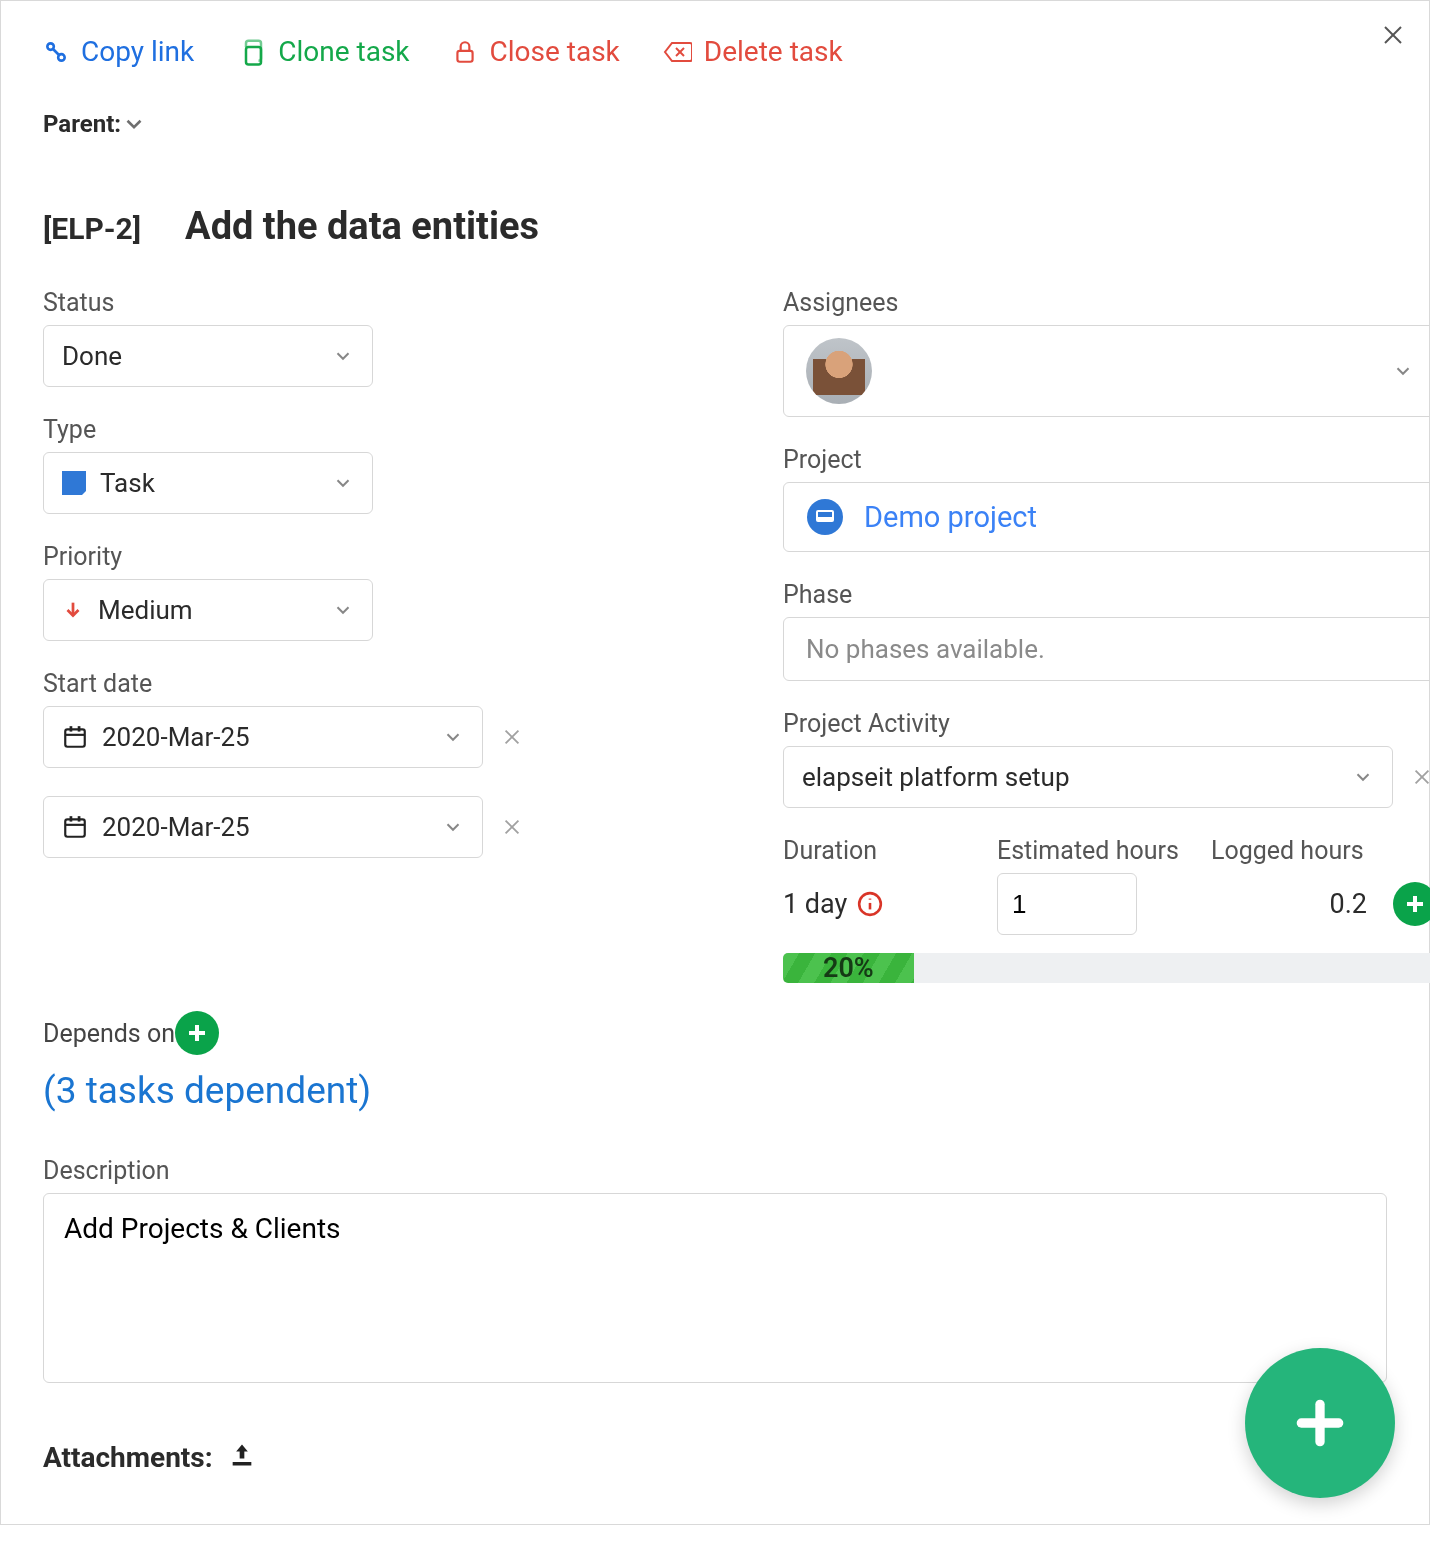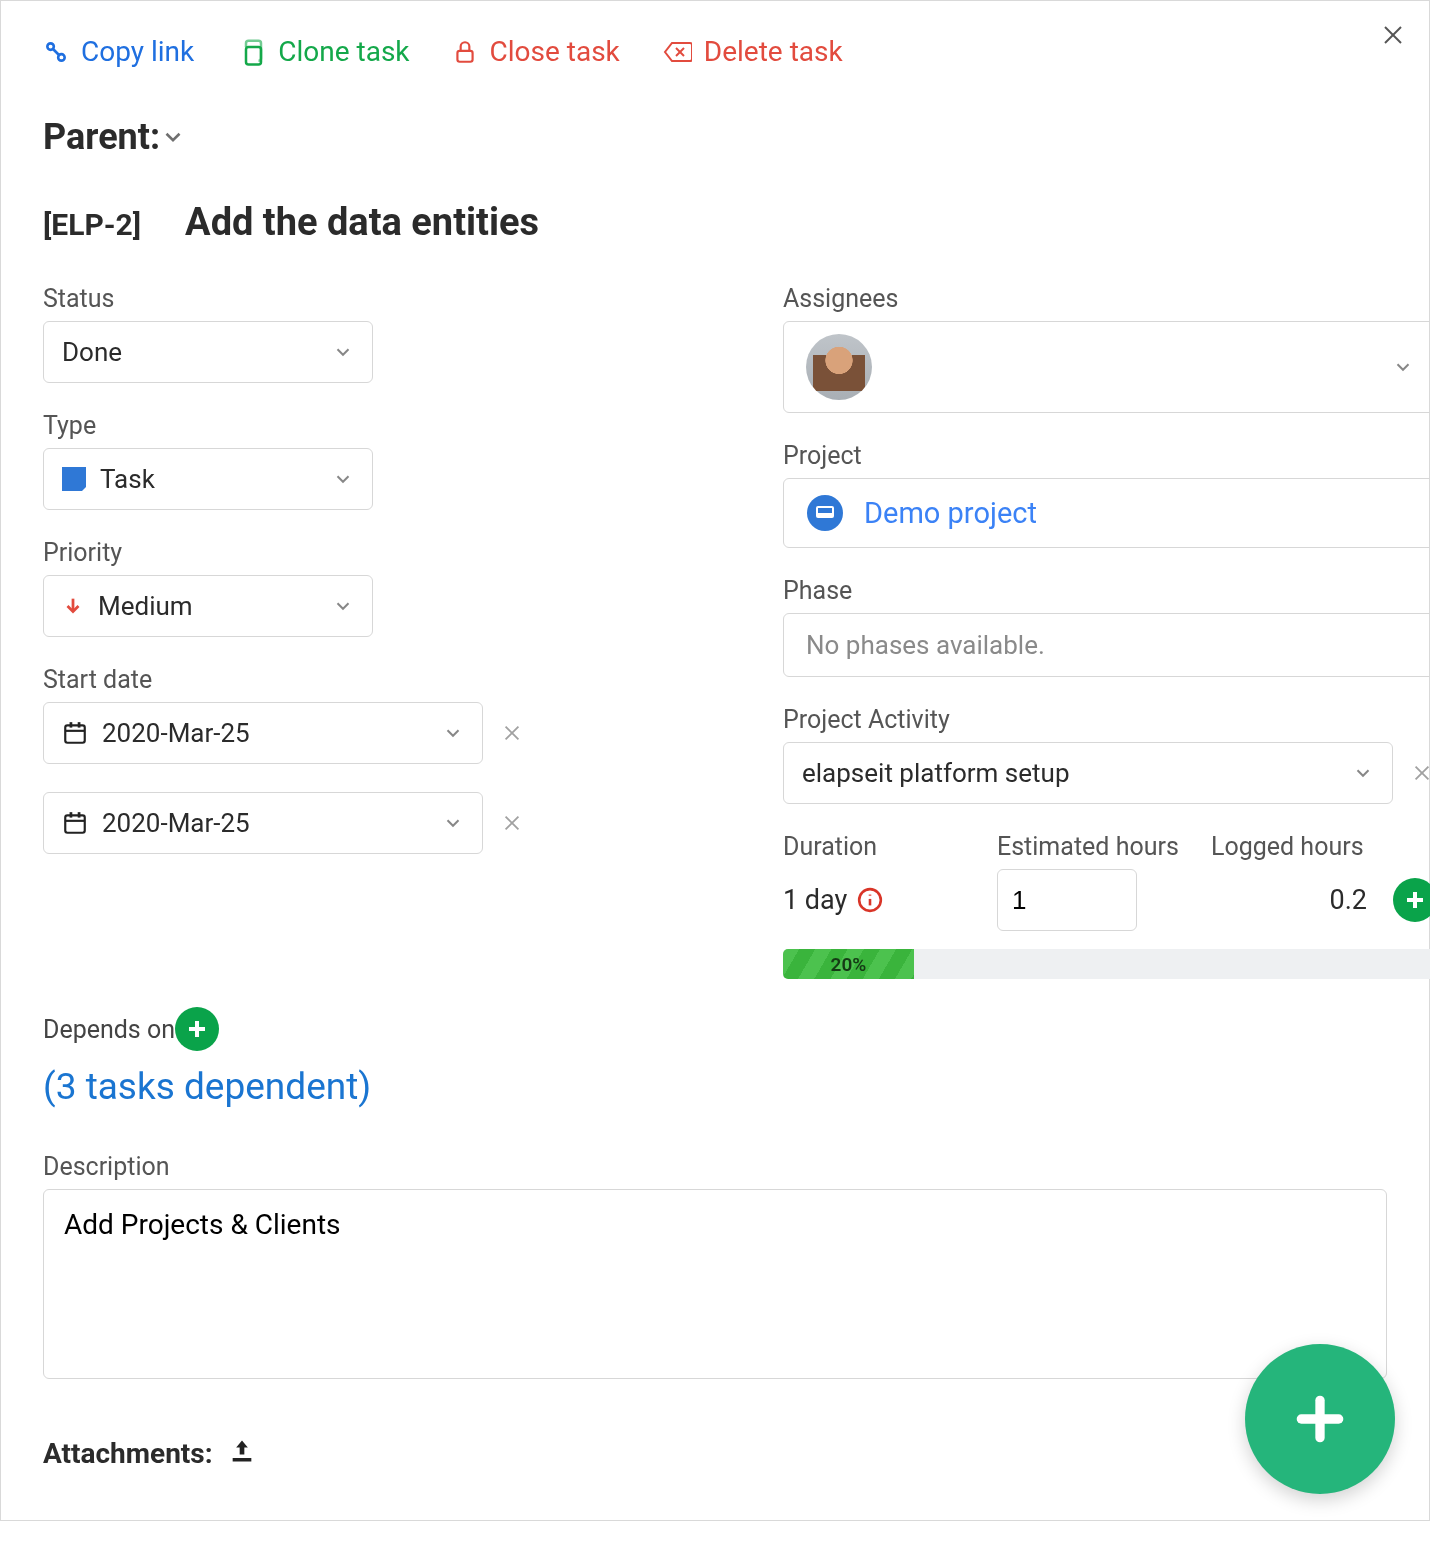--- a/index.html
+++ b/index.html
@@ -36,30 +36,30 @@
   .close-x {
     position: absolute;
     top: 22px;
     right: 24px;
     cursor: pointer;
   }
 
   .parent-row {
     display: flex;
     align-items: center;
-    margin-top: 30px;
-    font-size: 36px;
+    margin-top: 24px;
+    font-size: 24px;
     font-weight: 700;
   }
 
   .title-row {
     display: flex;
     align-items: baseline;
     gap: 44px;
-    margin-top: 42px;
+    margin-top: 66px;
   }
   .task-id {
     font-size: 30px;
     font-weight: 700;
   }
   .task-title {
     font-size: 38px;
     font-weight: 700;
   }
 
@@ -200,21 +200,21 @@
     height: 100%;
     background: repeating-linear-gradient(
       120deg,
       #4cc24e 0 14px,
       #3ab43c 14px 28px
     );
     display: flex;
     align-items: center;
     justify-content: center;
     color: #153a15;
-    font-size: 19px;
+    font-size: 27px;
     font-weight: 600;
   }
 
   .depends-row {
     display: flex;
     align-items: center;
     margin-top: 28px;
   }
   .depends-label { font-size: 25px; color: #444; }
   .depends-link  { color: #1a75d1; font-size: 37px; cursor: pointer; margin-top: 14px; }

